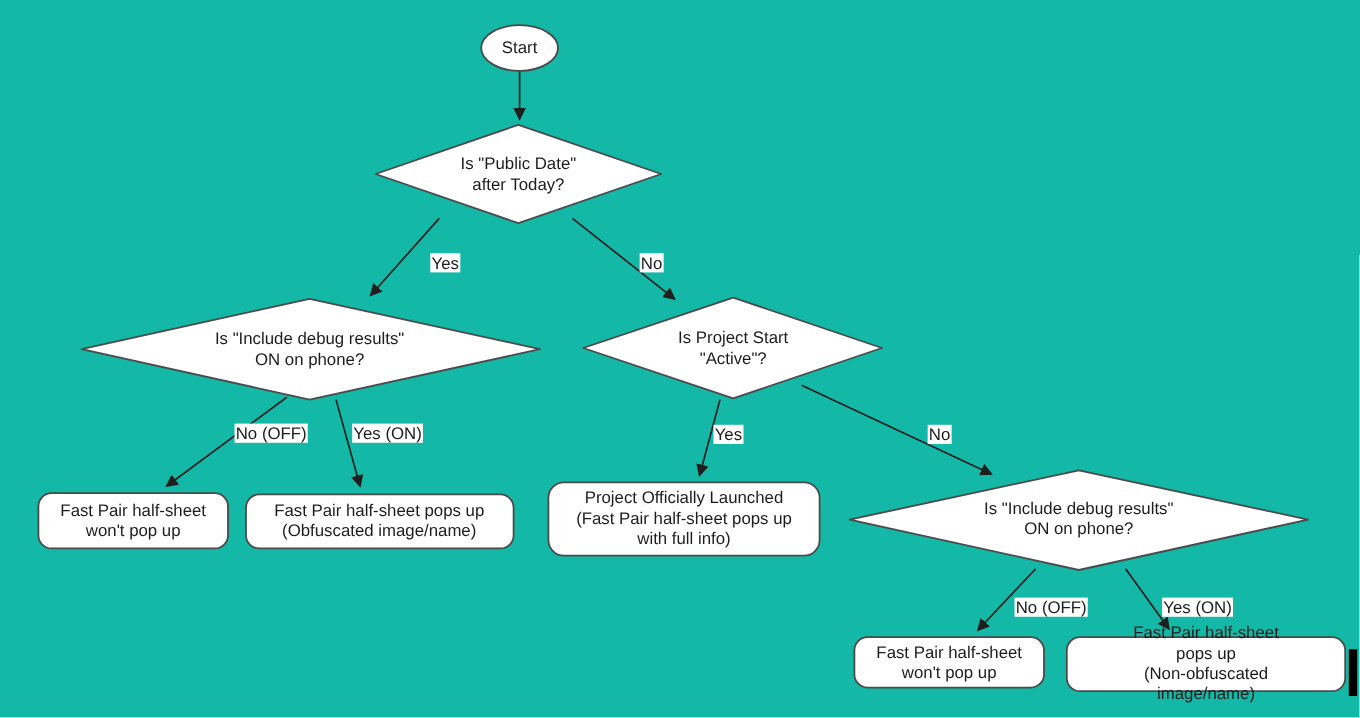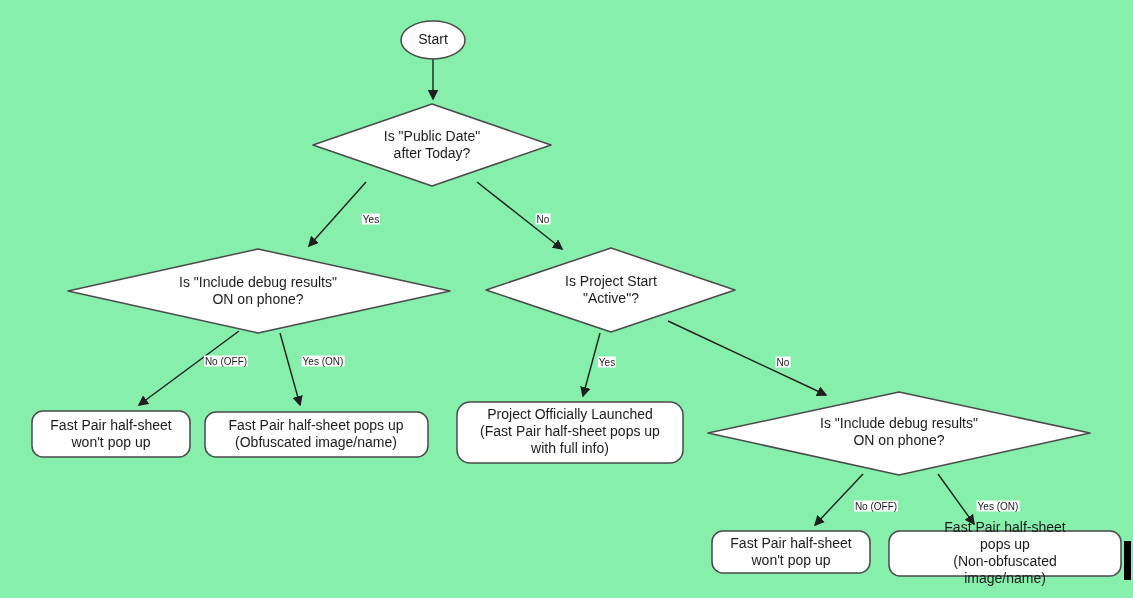--- a/index.html
+++ b/index.html
@@ -1,41 +1,41 @@
 <!DOCTYPE html>
 <html><head>
 <meta charset="utf-8">
 <style>
   html, body { margin: 0; padding: 0; background: #ffffff; }
   #stage {
     position: relative;
     width: 1133px;
     height: 598px;
-    background: #86efac;
+    background: #14b8a6;
     font-family: "Liberation Sans", sans-serif;
     color: #1c1c1c;
     overflow: hidden;
   }
   #edges-and-shapes { position: absolute; left: 0; top: 0; }
   .node-shape { fill: #ffffff; stroke: #4a4a4a; stroke-width: 1.5; }
   .edge-line  { stroke: #1f1f1f; stroke-width: 1.4; fill: none; }
   .nlabel {
     position: absolute;
     transform: translate(-50%, -50%);
     white-space: pre-line;
     text-align: center;
     font-size: 14px;
     line-height: 1.22;
     color: #1c1c1c;
   }
   .elabel {
     position: absolute;
     transform: translate(-50%, -50%);
     white-space: nowrap;
-    font-size: 10px;
+    font-size: 14px;
     color: #1c1c1c;
     background: #ffffff;
     padding: 0 1px;
   }
   .cursor-artifact {
     position: absolute;
     left: 1124px;
     top: 541px;
     width: 7px;
     height: 39px;

